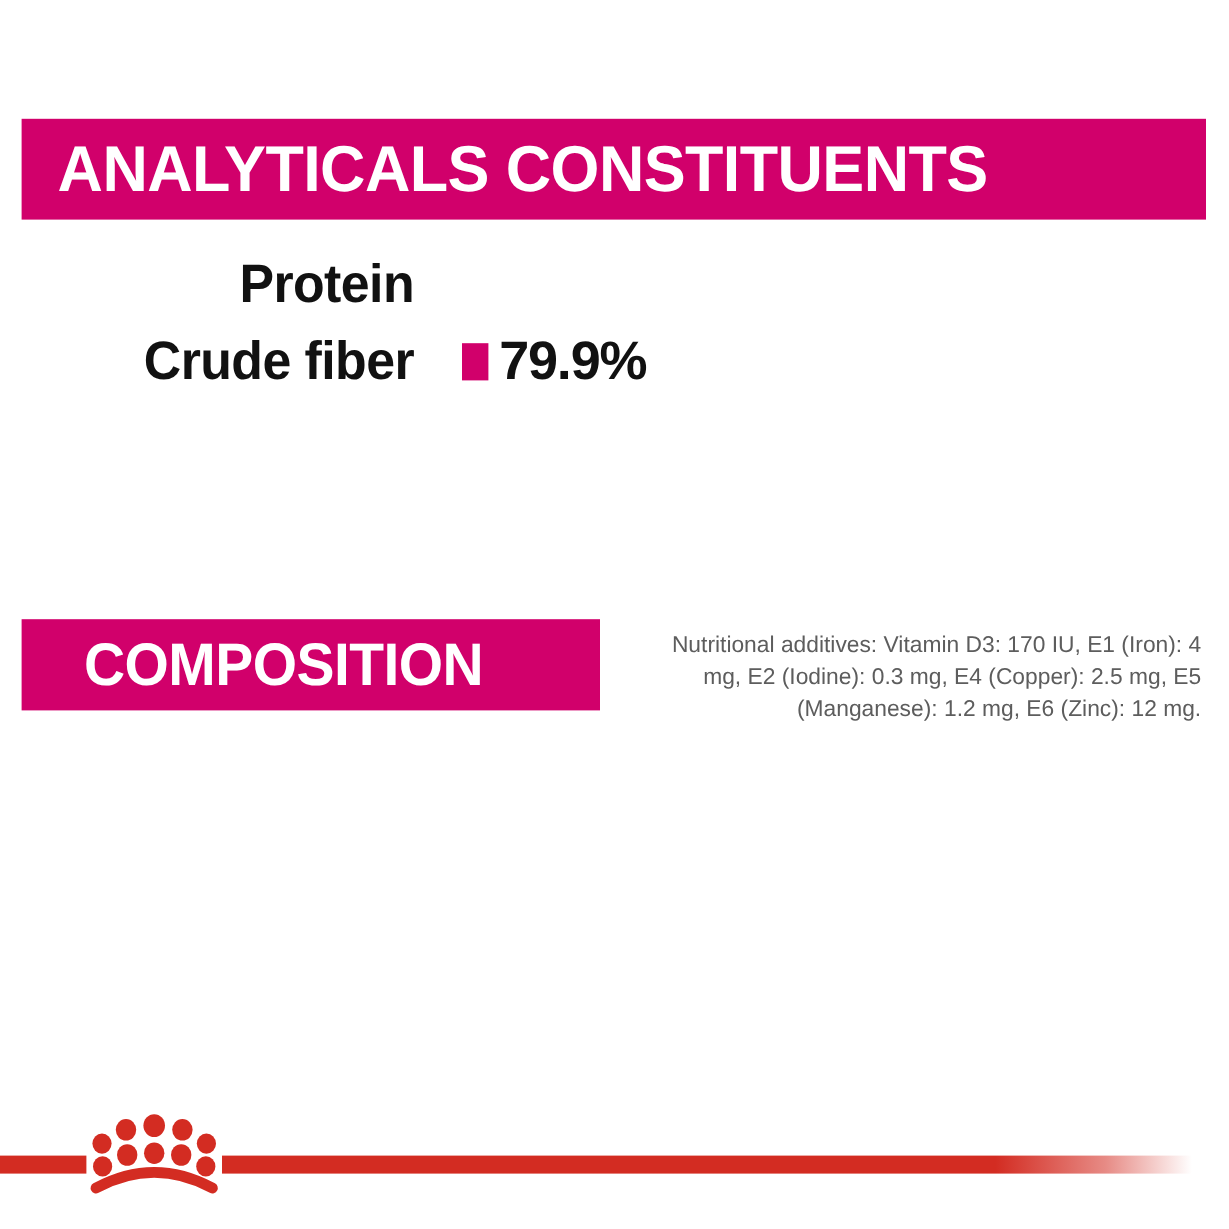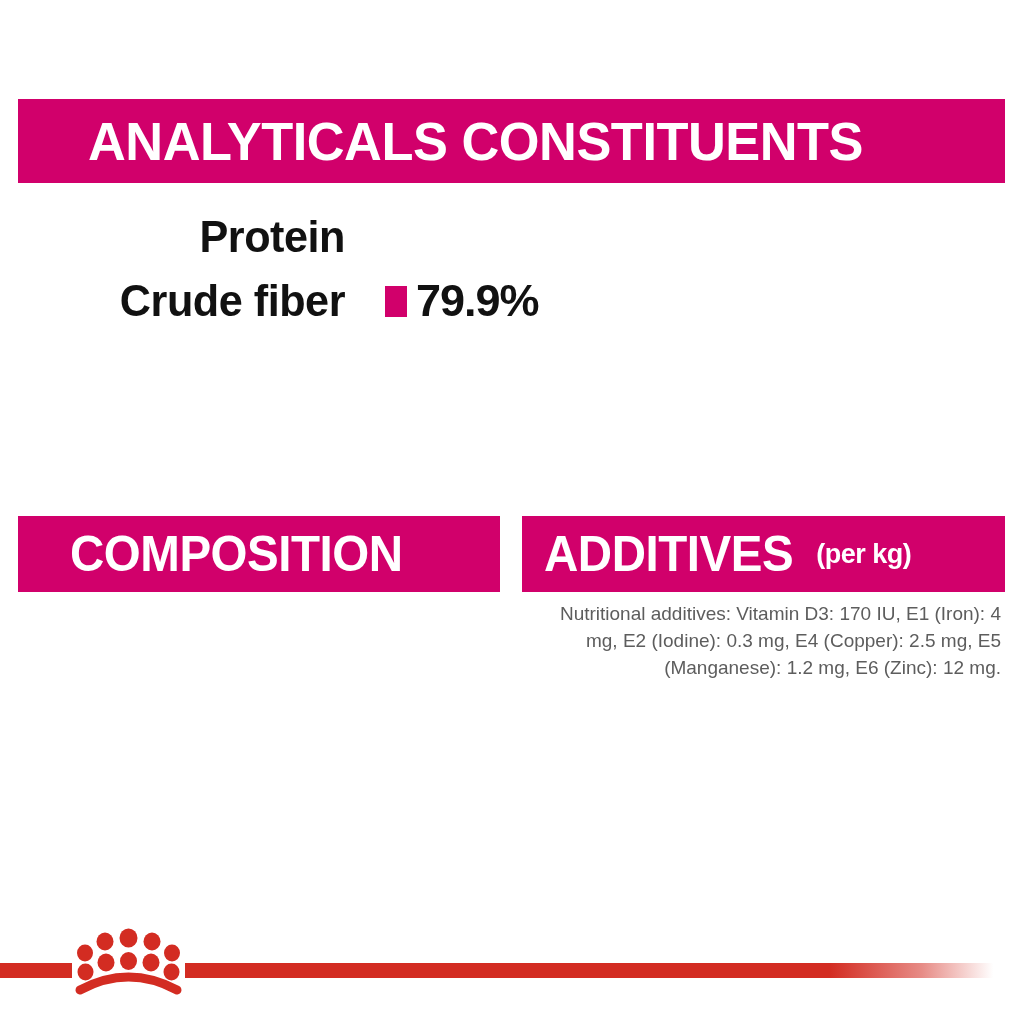--- a/index.html
+++ b/index.html
@@ -25,21 +25,21 @@
     font-weight: bold;
     letter-spacing: -0.5px;
   }
 
   #analyticals-banner {
     position: absolute;
     left: 18px;
     top: 99px;
     width: 987px;
     height: 84px;
-    padding-left: 70px;
+    padding-left: 30px;
   }
   #analyticals-banner .banner-text {
     font-size: 54px;
     line-height: 1;
     transform: scaleX(0.97);
     transform-origin: left center;
     white-space: nowrap;
   }
 
   
@@ -189,24 +189,20 @@
 
 </div>
 
 <div class="panel" id="composition-panel">
   <div class="panel-banner">
     <span class="panel-title">COMPOSITION</span>
   </div>
 </div>
 
 <div class="panel" id="additives-panel">
-  <div class="panel-banner">
-    <span class="panel-title">ADDITIVES</span>
-    <span class="panel-title-sub">(per kg)</span>
-  </div>
   <div class="panel-body" id="additives-body">Nutritional additives: Vitamin D3: 170 IU, E1 (Iron): 4 mg, E2 (Iodine): 0.3 mg, E4 (Copper): 2.5 mg, E5 (Manganese): 1.2 mg, E6 (Zinc): 12 mg.</div>
 </div>
 
 <div id="footer-rule"></div>
 <div id="footer-rule-gap"></div>
 
 <div id="crown-logo">
   <svg viewBox="0 0 113 70" width="113" height="70" aria-hidden="true">
     <g fill="#D32C22">
 

